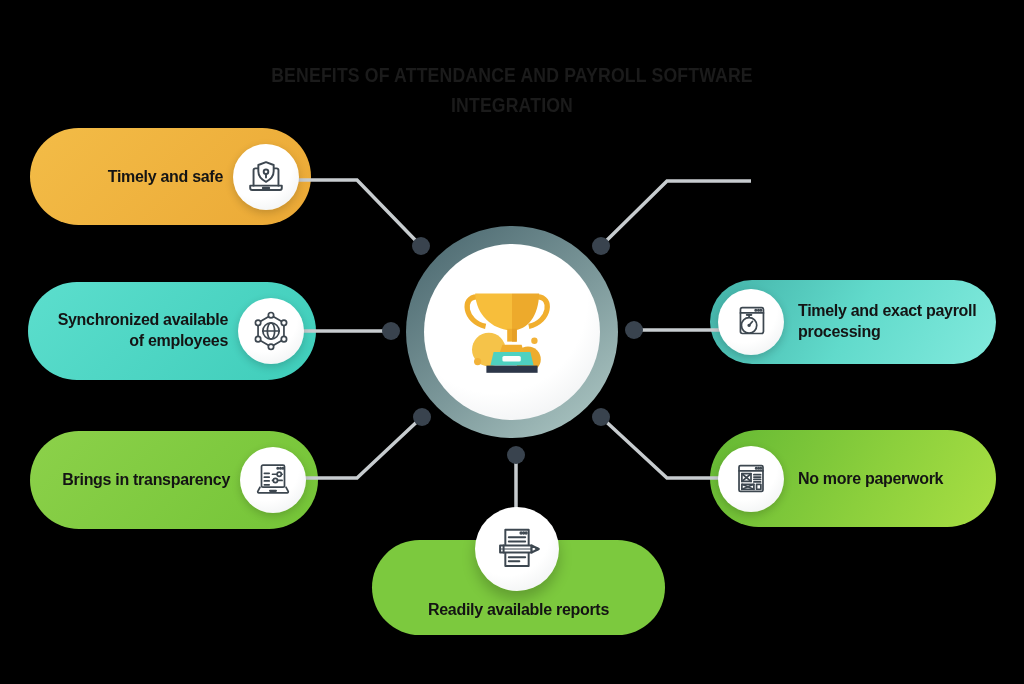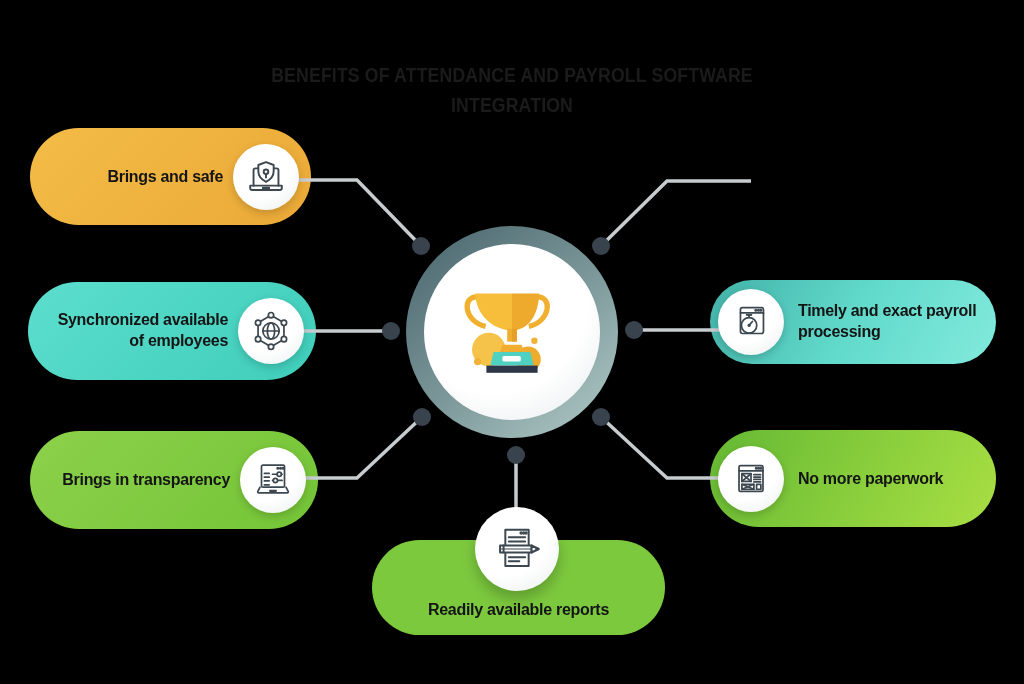--- a/index.html
+++ b/index.html
@@ -92,21 +92,21 @@
       <circle cx="391" cy="331" r="9"></circle>
       <circle cx="422" cy="417" r="9"></circle>
       <circle cx="601" cy="246" r="9"></circle>
       <circle cx="634" cy="330" r="9"></circle>
       <circle cx="601" cy="417" r="9"></circle>
       <circle cx="516" cy="455" r="9"></circle>
     </g>
   </svg>
 
   <div class="pill pill-tl">
-    <div class="pill-label label-left">Brings and safe</div>
+    <div class="pill-label label-left">Timely and safe</div>
     <div class="icon-circle icon-right">
       <span>
         <svg width="46" height="46" viewBox="0 0 48 48" fill="none" stroke="#3D4750" stroke-width="2" stroke-linecap="round" stroke-linejoin="round">
           <path d="M11 33 V17 a2 2 0 0 1 2-2 h22 a2 2 0 0 1 2 2 v16"></path>
           <path d="M7.5 33 h33 v2.5 a2 2 0 0 1 -2 2 h-29 a2 2 0 0 1 -2 -2 z"></path>
           <line x1="21" y1="35.5" x2="27" y2="35.5" stroke-width="2.6"></line>
           <path d="M24 8.5 l8 3 v6.5 c0 6 -4 9 -8 11 c-4 -2 -8 -5 -8 -11 v-6.5 z" fill="#ffffff"></path>
           <circle cx="24" cy="18.5" r="2.4"></circle>
           <line x1="24" y1="20.9" x2="24" y2="24.5"></line>
         </svg>

